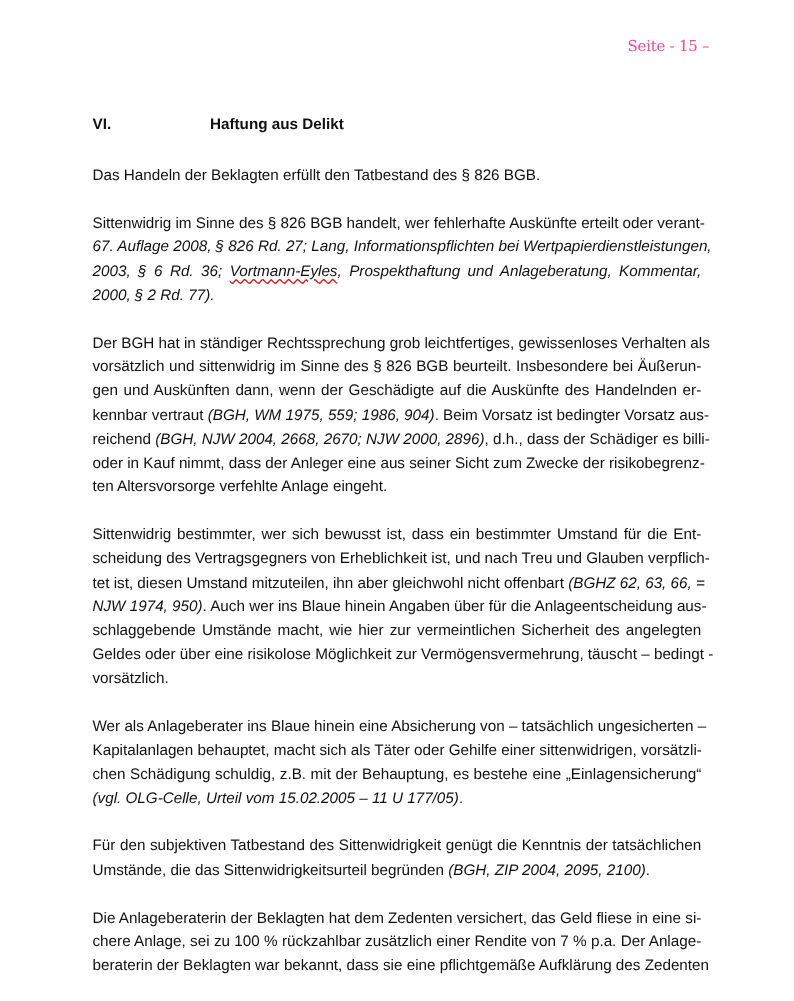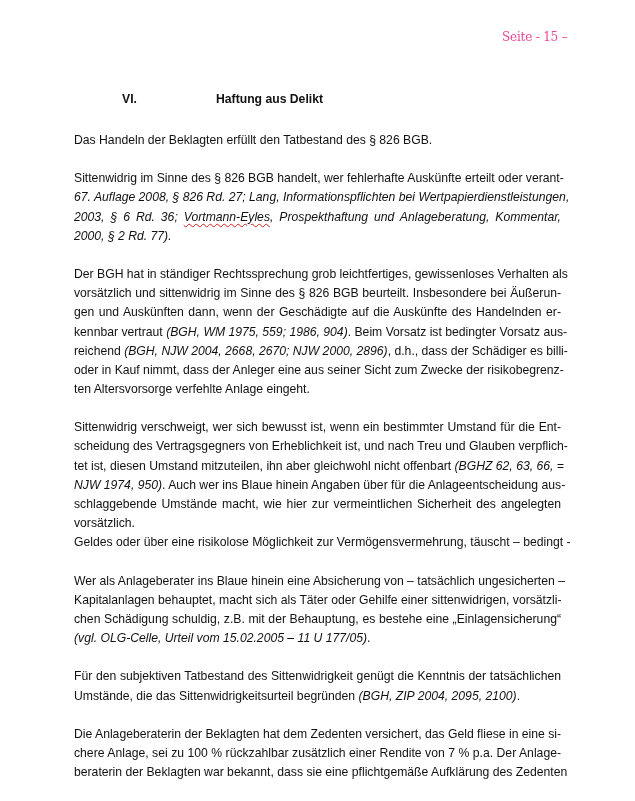--- a/index.html
+++ b/index.html
@@ -6,21 +6,21 @@
   body { width: 635px; height: 801px; position: relative; overflow: hidden; }
   .page-number {
     position: absolute; top: 30px; left: 502px;
     font-family: "DejaVu Serif", "Liberation Serif", serif;
     font-size: 12px; color: #ec4899; letter-spacing: -0.2px;
   }
   .content {
     position: absolute; left: 74px; top: 92px; width: 487px;
     font-family: "Liberation Sans", sans-serif; font-size: 12.2px; color: #111111;
   }
-  .heading { height: 20px; font-weight: bold; display: flex; align-items: baseline; margin-left: 48px; }
+  .heading { height: 20px; font-weight: bold; display: flex; align-items: baseline; }
   .heading .num { width: 94px; display: inline-block; }
   .para { margin-top: 0; }
   .line {
     height: 19.2px; line-height: 19.2px; white-space: nowrap;
     text-align: justify; text-align-last: justify;
   }
   .line.last { text-align-last: left; }
   .line i { font-style: italic; }
   .gap { height: 19px; }
   .spell { text-decoration: underline wavy #d02020; text-decoration-thickness: 1px; text-underline-offset: 2px; }
@@ -52,27 +52,27 @@
         <div class="line"><span>Der BGH hat in ständiger Rechtssprechung grob leichtfertiges, gewissenloses Verhalten als</span></div>
         <div class="line"><span>vorsätzlich und sittenwidrig im Sinne des § 826 BGB beurteilt. Insbesondere bei Äußerun-</span></div>
         <div class="line"><span>gen und Auskünften dann, wenn der Geschädigte auf die Auskünfte des Handelnden er-</span></div>
         <div class="line"><span>kennbar vertraut </span><i>(BGH, WM 1975, 559; 1986, 904)</i><span>. Beim Vorsatz ist bedingter Vorsatz aus-</span></div>
         <div class="line"><span>reichend </span><i>(BGH, NJW 2004, 2668, 2670; NJW 2000, 2896)</i><span>, d.h., dass der Schädiger es billi-</span></div>
         <div class="line"><span>oder in Kauf nimmt, dass der Anleger eine aus seiner Sicht zum Zwecke der risikobegrenz-</span></div>
         <div class="line last"><span>ten Altersvorsorge verfehlte Anlage eingeht.</span></div>
       </div>
       <div class="gap"></div>
       <div class="para">
-        <div class="line"><span>Sittenwidrig verschweigt, wer sich bewusst ist, wenn ein bestimmter Umstand für die Ent-</span></div>
+        <div class="line"><span>Sittenwidrig bestimmter, wer sich bewusst ist, dass ein bestimmter Umstand für die Ent-</span></div>
         <div class="line"><span>scheidung des Vertragsgegners von Erheblichkeit ist, und nach Treu und Glauben verpflich-</span></div>
         <div class="line"><span>tet ist,  diesen Umstand mitzuteilen, ihn aber gleichwohl nicht offenbart </span><i>(BGHZ 62, 63, 66, =</i></div>
         <div class="line"><i>NJW 1974, 950)</i><span>. Auch wer ins Blaue hinein Angaben über für die Anlageentscheidung aus-</span></div>
         <div class="line"><span>schlaggebende Umstände macht, wie hier zur vermeintlichen Sicherheit des angelegten</span></div>
+        <div class="line"><span>Geldes oder über eine risikolose Möglichkeit zur Vermögensvermehrung, täuscht – bedingt -</span></div>
         <div class="line last"><span>vorsätzlich.</span></div>
-        <div class="line"><span>Geldes oder über eine risikolose Möglichkeit zur Vermögensvermehrung, täuscht – bedingt -</span></div>
       </div>
       <div class="gap"></div>
       <div class="para">
         <div class="line"><span>Wer als Anlageberater ins Blaue hinein eine Absicherung von – tatsächlich ungesicherten –</span></div>
         <div class="line"><span>Kapitalanlagen behauptet, macht sich als Täter oder Gehilfe einer sittenwidrigen, vorsätzli-</span></div>
         <div class="line"><span>chen Schädigung schuldig, z.B. mit der Behauptung, es bestehe eine „Einlagensicherung“</span></div>
         <div class="line last"><i>(vgl. OLG-Celle, Urteil vom 15.02.2005 – 11 U 177/05)</i><span>.</span></div>
       </div>
       <div class="gap"></div>
       <div class="para">

